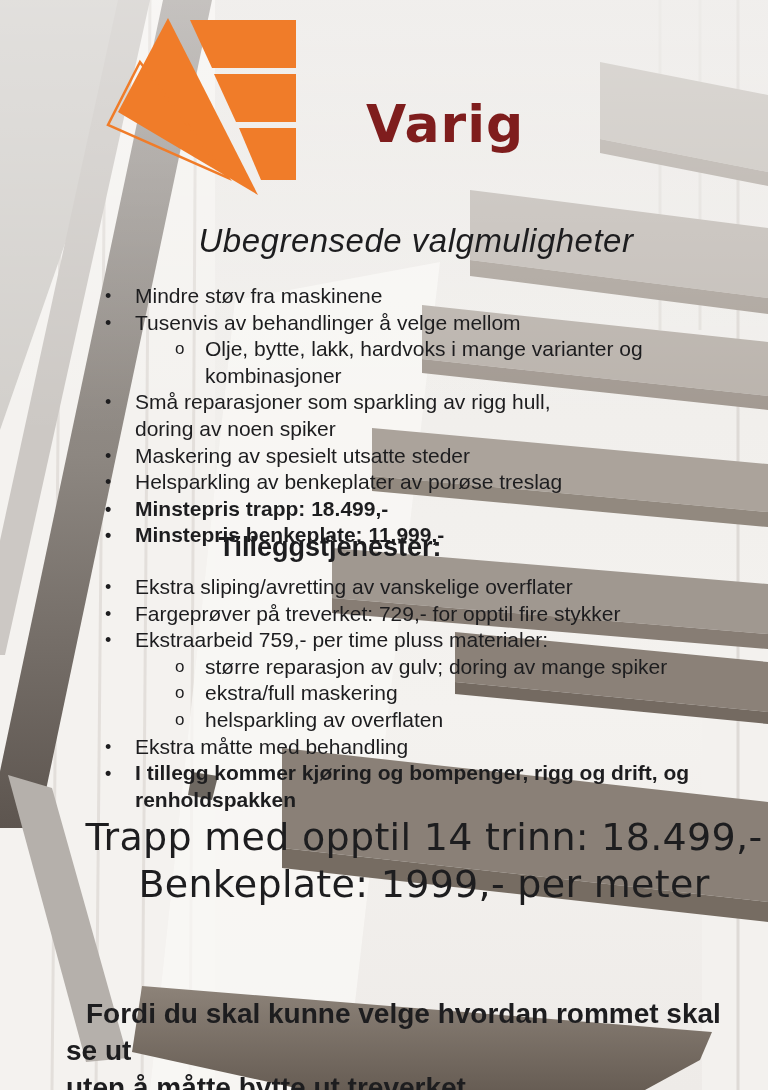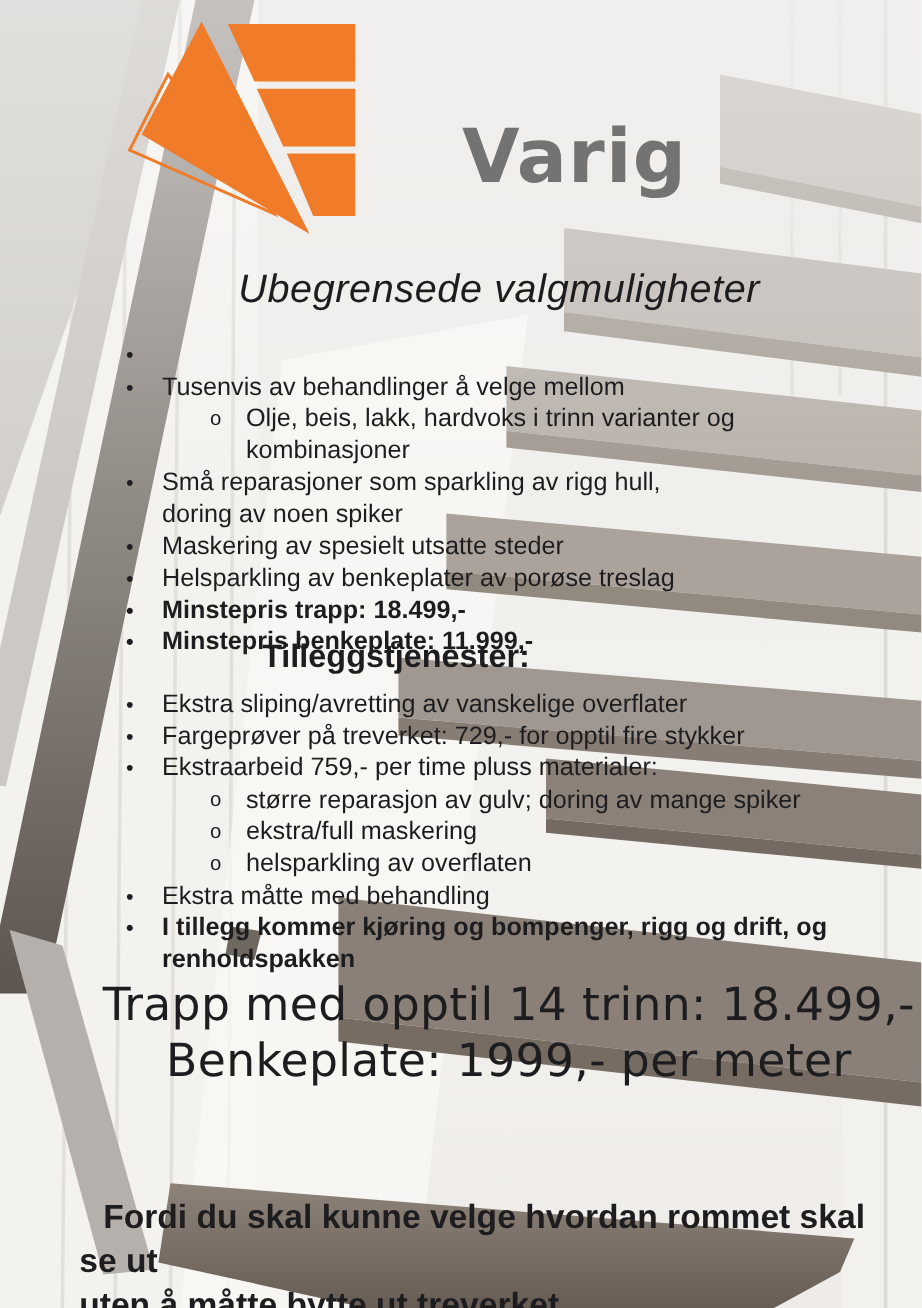--- a/index.html
+++ b/index.html
@@ -7,21 +7,21 @@
     position:relative;width:768px;height:1090px;overflow:hidden;
     background:#eceae7;color:#1d1d1f;
     font-family:"Liberation Sans", sans-serif;
   }
   .bg{position:absolute;left:0;top:0;width:768px;height:1090px;display:block;}
   .logo{position:absolute;left:100px;top:10px;width:200px;height:195px;}
   .logo svg{display:block;width:100%;height:100%;}
   .brand-title{
     position:absolute;left:366px;top:94px;
     font-family:"DejaVu Sans", sans-serif;
-    font-size:62px;font-weight:700;letter-spacing:1px;color:#737373;margin-left:19px;
+    font-size:52px;font-weight:700;letter-spacing:1px;color:#7f1d1d;
   }
   .tagline{
     position:absolute;left:16px;top:222px;width:768px;text-align:center;
     font-size:33px;font-style:italic;font-weight:400;letter-spacing:0.5px;margin-left:16px;
   }
   .list{position:absolute;left:88px;width:662px;}
   .features{top:283px;}
   .services{top:574px;}
   .li{display:flex;font-size:21px;line-height:26.6px;}
   .li .marker{flex:0 0 30px;}
@@ -136,28 +136,29 @@
     </svg>
   </div>
 
   <div class="brand-title">Varig</div>
 
   <div class="tagline">Ubegrensede valgmuligheter</div>
 
   <div class="list features">
     <div class="li l1">
       <span class="marker">•</span>
+      <span class="txt">Mindre støv fra maskinene</span>
     </div>
     <div class="li l1">
       <span class="marker">•</span>
       <span class="txt">Tusenvis av behandlinger å velge mellom</span>
     </div>
     <div class="li l2">
       <span class="marker">o</span>
-      <span class="txt">Olje, beis, lakk, hardvoks i trinn varianter og kombinasjoner</span>
+      <span class="txt">Olje, bytte, lakk, hardvoks i mange varianter og kombinasjoner</span>
     </div>
     <div class="li l1">
       <span class="marker">•</span>
       <span class="txt">Små reparasjoner som sparkling av rigg hull,</span>
     </div>
     <div class="li cont">
       <span class="txt">doring av noen spiker</span>
     </div>
     <div class="li l1">
       <span class="marker">•</span>

